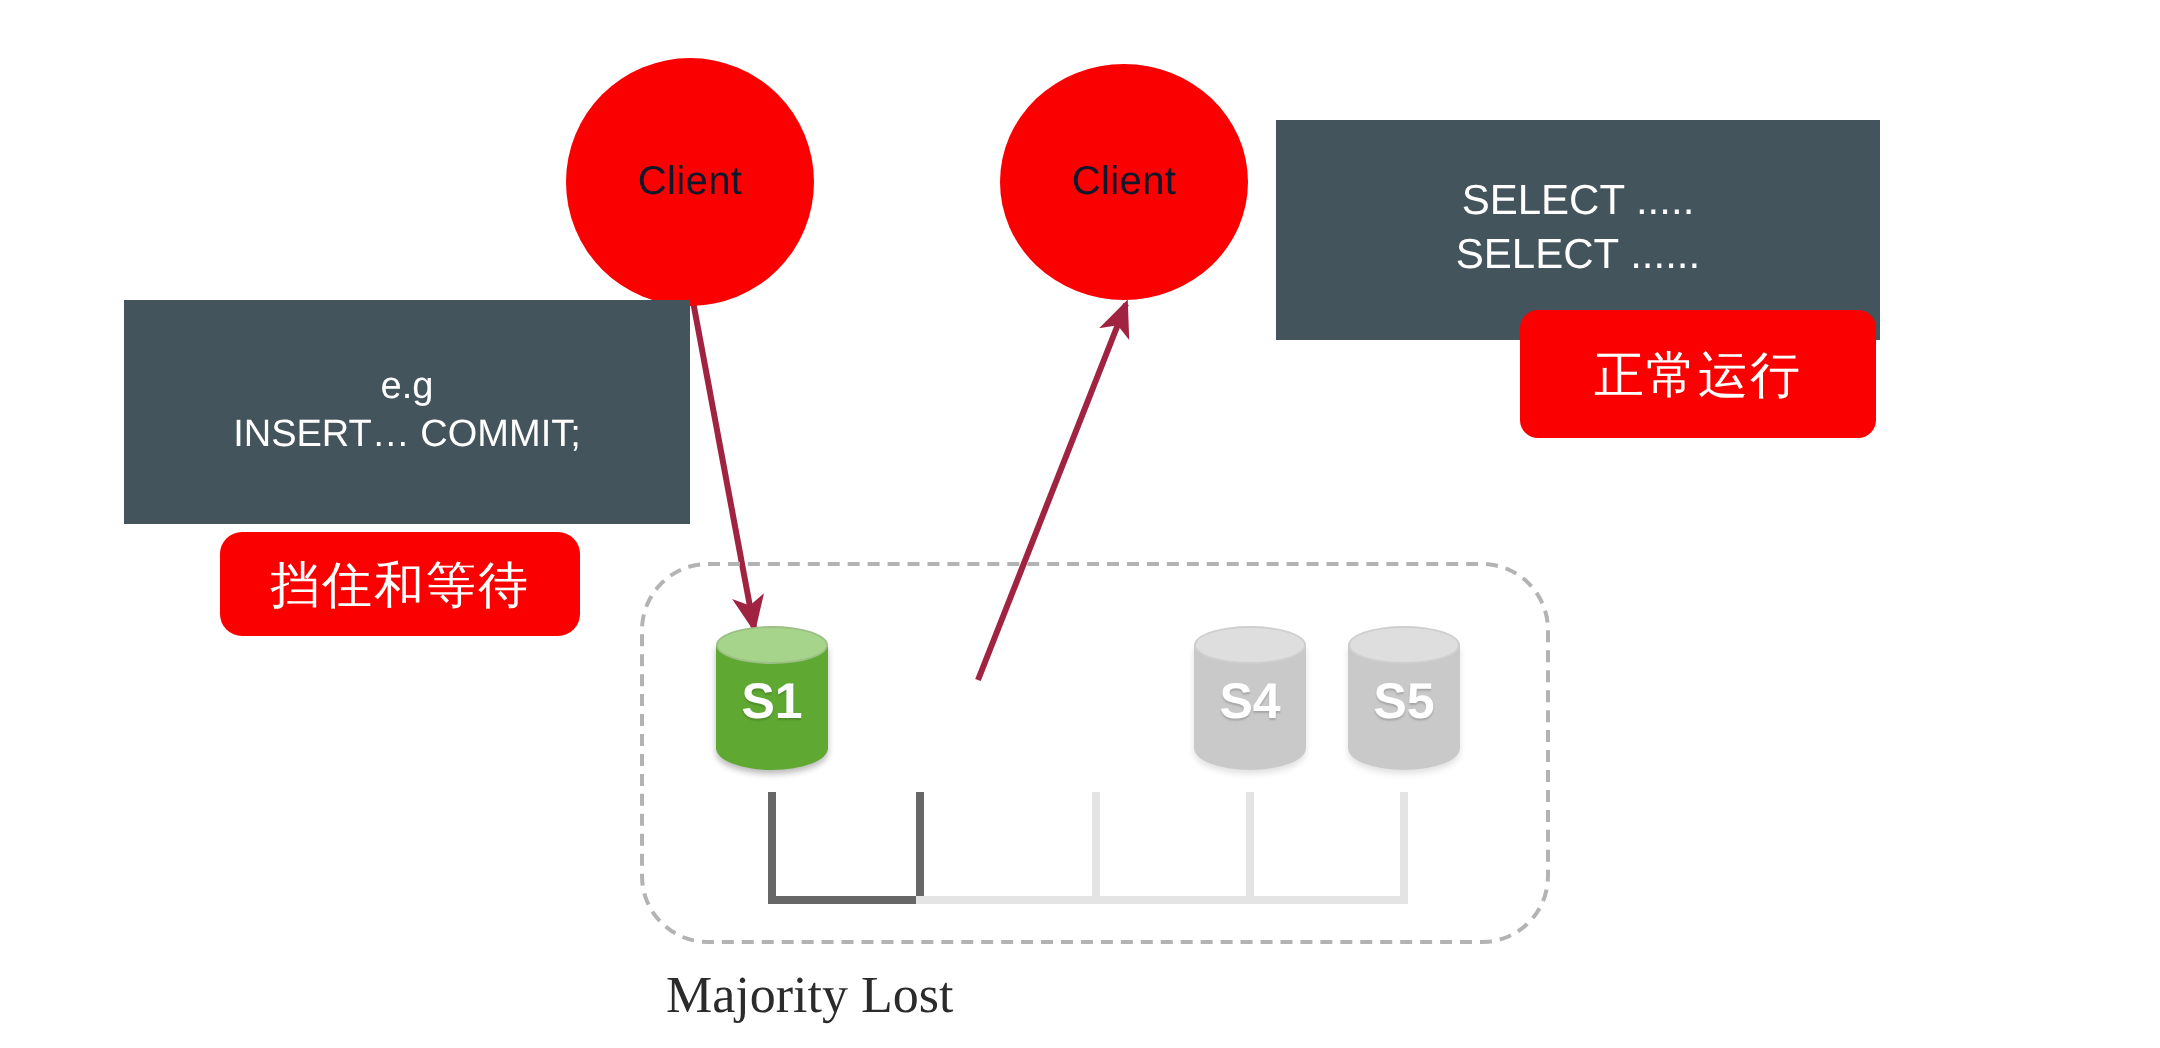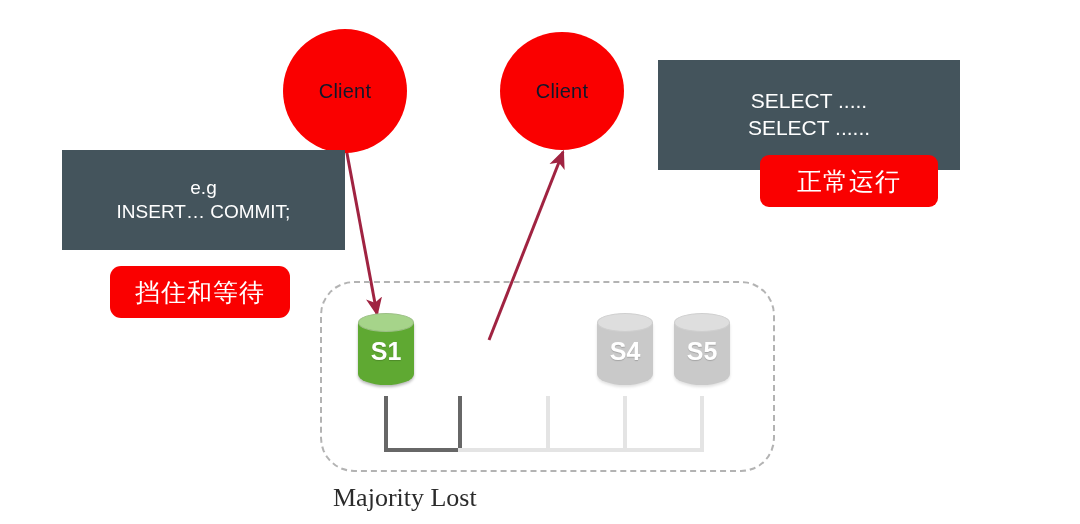--- a/index.html
+++ b/index.html
@@ -38,36 +38,36 @@
     background: #44545c;
     color: #ffffff;
     display: flex;
     flex-direction: column;
     align-items: center;
     justify-content: center;
     text-align: center;
     line-height: 1.28;
     font-size: 19px;
   }
-  #note-insert { left: 62px;  top: 150px; width: 283px; height: 100px; }
-  #note-select { left: 658px; top: 60px;  width: 302px; height: 110px; font-size: 21px; }
+  #note-insert { left: 62px;  top: 150px; width: 283px; height: 112px; }
+  #note-select { left: 638px; top: 60px;  width: 302px; height: 110px; font-size: 21px; }
 
   
   .red-label {
     background: #fa0000;
     color: #ffffff;
     border-radius: 9px;
     display: flex;
     align-items: center;
     justify-content: center;
     font-size: 25px;
     letter-spacing: 1px;
   }
   #label-block  { left: 110px; top: 266px; width: 180px; height: 52px; border-radius: 11px; }
-  #label-normal { left: 760px; top: 155px; width: 178px; height: 52px; }
+  #label-normal { left: 760px; top: 155px; width: 178px; height: 64px; }
 
   
   #cluster-box {
     left: 320px; top: 281px;
     width: 455px; height: 191px;
     border: 2px dashed #b3b3b3;
     border-radius: 34px;
     box-sizing: border-box;
   }
 

